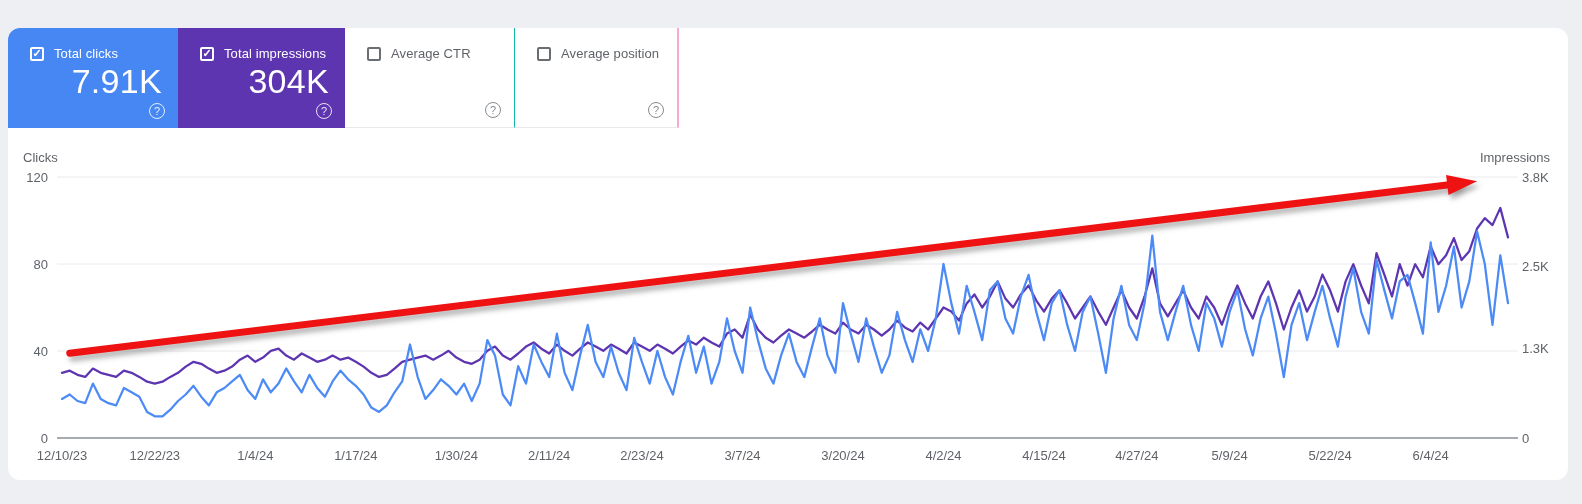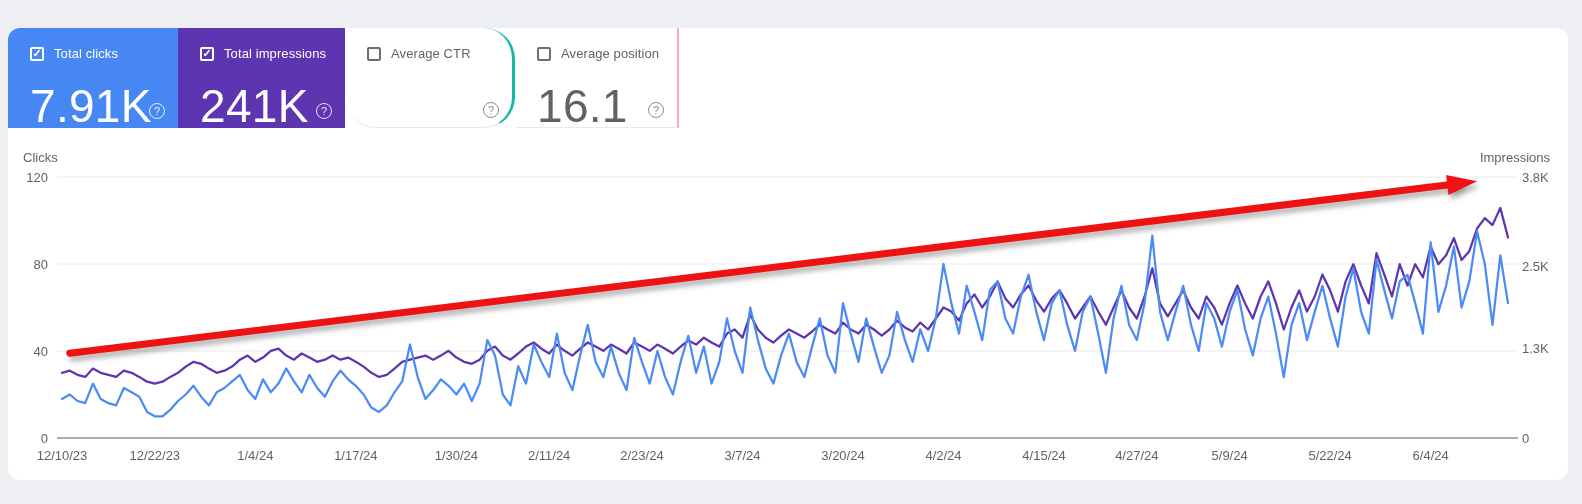--- a/index.html
+++ b/index.html
@@ -8,32 +8,32 @@
 
   .panel {
     position:absolute; left:8px; top:28px; width:1560px; height:452px;
     background:#ffffff; border-radius:12px;
   }
 
   .cards { position:absolute; left:0; top:0; height:100px; display:flex; }
   .card { position:relative; height:100px; padding:18px 16px 0 22px; background:#fff; color:#5f6368; }
   .card--c0 { width:170px; border-top-left-radius:12px; }
   .card--c1 { width:167px; }
-  .card--c2 { width:170px; border-right:3px solid #14b8a6; border-bottom:1px solid #e7e9ec;border-radius:31px; }
+  .card--c2 { width:170px; border-right:1px solid #14b8a6; border-bottom:1px solid #e7e9ec; }
   .card--c3 { width:164px; border-right:2px solid #f9a8d4; border-bottom:1px solid #e7e9ec; }
 
   .card-top { display:flex; align-items:center; gap:10px; }
   .cb {
     width:14px; height:14px; border:2px solid #696e73; border-radius:2px;
     display:flex; align-items:center; justify-content:center;
     font-size:11px; font-weight:bold; line-height:1; color:transparent; flex:0 0 auto;
   }
   .card--colored .cb { border-color:#ffffff; color:#ffffff; }
   .card-label { font-size:13px; font-weight:400; letter-spacing:.1px; white-space:nowrap; }
-  .card-value { margin-top:18px; font-size:46px; font-weight:400; letter-spacing:.3px; }
+  .card-value { margin-top:1px; font-size:34px; font-weight:400; letter-spacing:.3px;text-align:right; }
   .help {
     position:absolute; right:13px; bottom:9px; width:16px; height:16px;
     border:1.4px solid #878c91; border-radius:50%; color:#878c91;
     font-size:11px; line-height:14px; text-align:center; font-weight:400;
   }
   .card--colored .help { border-color:rgba(255,255,255,.85); color:rgba(255,255,255,.85); }
 
   svg.chart { position:absolute; left:0; top:0; pointer-events:none; }
   .chart-hit { position:absolute; left:49px; top:130px; width:1461px; height:308px; }
 </style>
@@ -49,36 +49,35 @@
         <span class="card-label">Total clicks</span>
       </div>
       <div class="card-value">7.91K</div>
       <div class="help">?</div>
     </div>
     <div class="card card--c1 card--colored" style="background: rgb(94, 53, 177); color: rgb(255, 255, 255);">
       <div class="card-top">
         <span class="cb">✓</span>
         <span class="card-label">Total impressions</span>
       </div>
-      <div class="card-value">241K</div>
+      <div class="card-value">304K</div>
       <div class="help">?</div>
     </div>
     <div class="card card--c2">
       <div class="card-top">
         <span class="cb"></span>
         <span class="card-label">Average CTR</span>
       </div>
       <div class="help">?</div>
     </div>
     <div class="card card--c3">
       <div class="card-top">
         <span class="cb"></span>
         <span class="card-label">Average position</span>
       </div>
-      <div class="card-value">16.1</div>
       <div class="help">?</div>
     </div>
   </div>
 
   <svg class="chart" width="1560" height="452">
       <defs>
         <filter id="sh" x="-20%" y="-60%" width="140%" height="220%">
           <feGaussianBlur stdDeviation="2.4"></feGaussianBlur>
         </filter>
       </defs>

